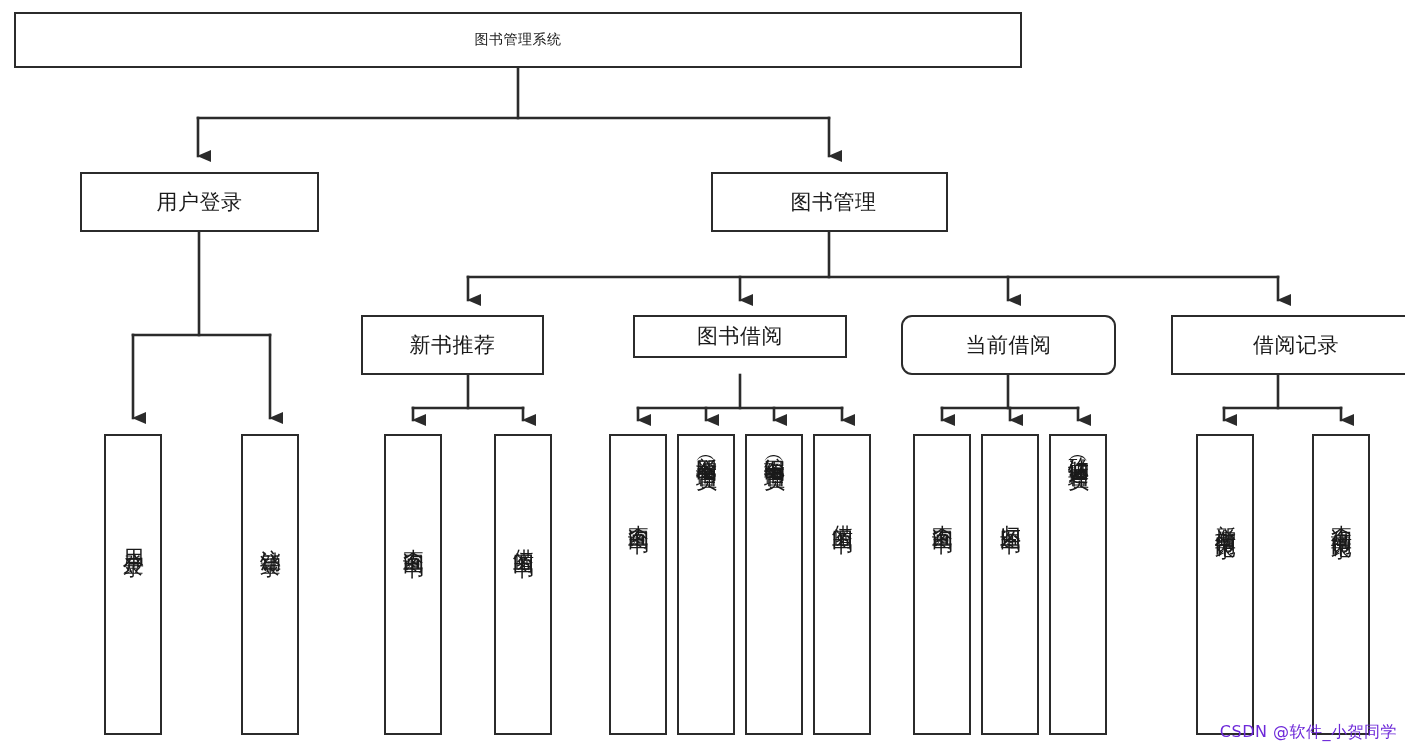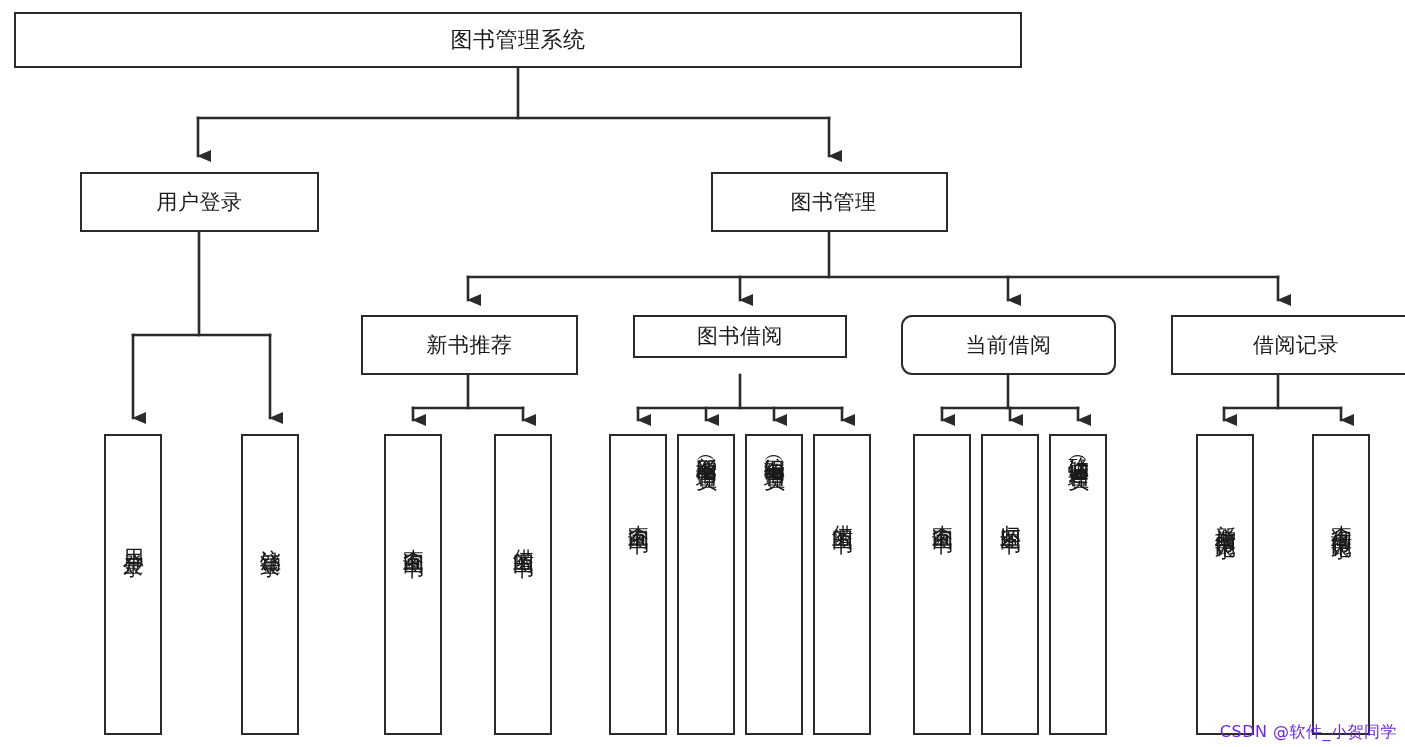--- a/index.html
+++ b/index.html
@@ -45,21 +45,21 @@
     line-height: 1.08;
     text-align: center;
     white-space: pre;
   }
   
   .node.horiz .label {
     font-size: 21px;
     letter-spacing: 0.5px;
   }
   .node.root .label {
-    font-size: 22px;
+    font-size: 14px;
   }
   
   .node.vert {
     align-items: flex-start;
     justify-content: center;
     padding-top: 12px;
   }
   .node.vert .label {
     writing-mode: vertical-rl;
     text-orientation: upright;
@@ -154,21 +154,21 @@
   </div>
 
   <div class="node horiz" style="left:80px; top:172px; width:239px; height:60px;">
     <span class="label">用户登录</span>
   </div>
 
   <div class="node horiz" style="left:711px; top:172px; width:237px; height:60px;padding-left:8px;">
     <span class="label">图书管理</span>
   </div>
 
-  <div class="node horiz" style="left:361px; top:315px; width:217px; height:60px;justify-content:center;">
+  <div class="node horiz" style="left:361px; top:315px; width:183px; height:60px;justify-content:center;">
     <span class="label">新书推荐</span>
   </div>
 
   <div class="node horiz" style="left:633px; top:315px; width:214px; height:43px;">
     <span class="label">图书借阅</span>
   </div>
 
   <div class="node horiz" style="left:901px; top:315px; width:215px; height:60px;border-radius:11px;">
     <span class="label">当前借阅</span>
   </div>

